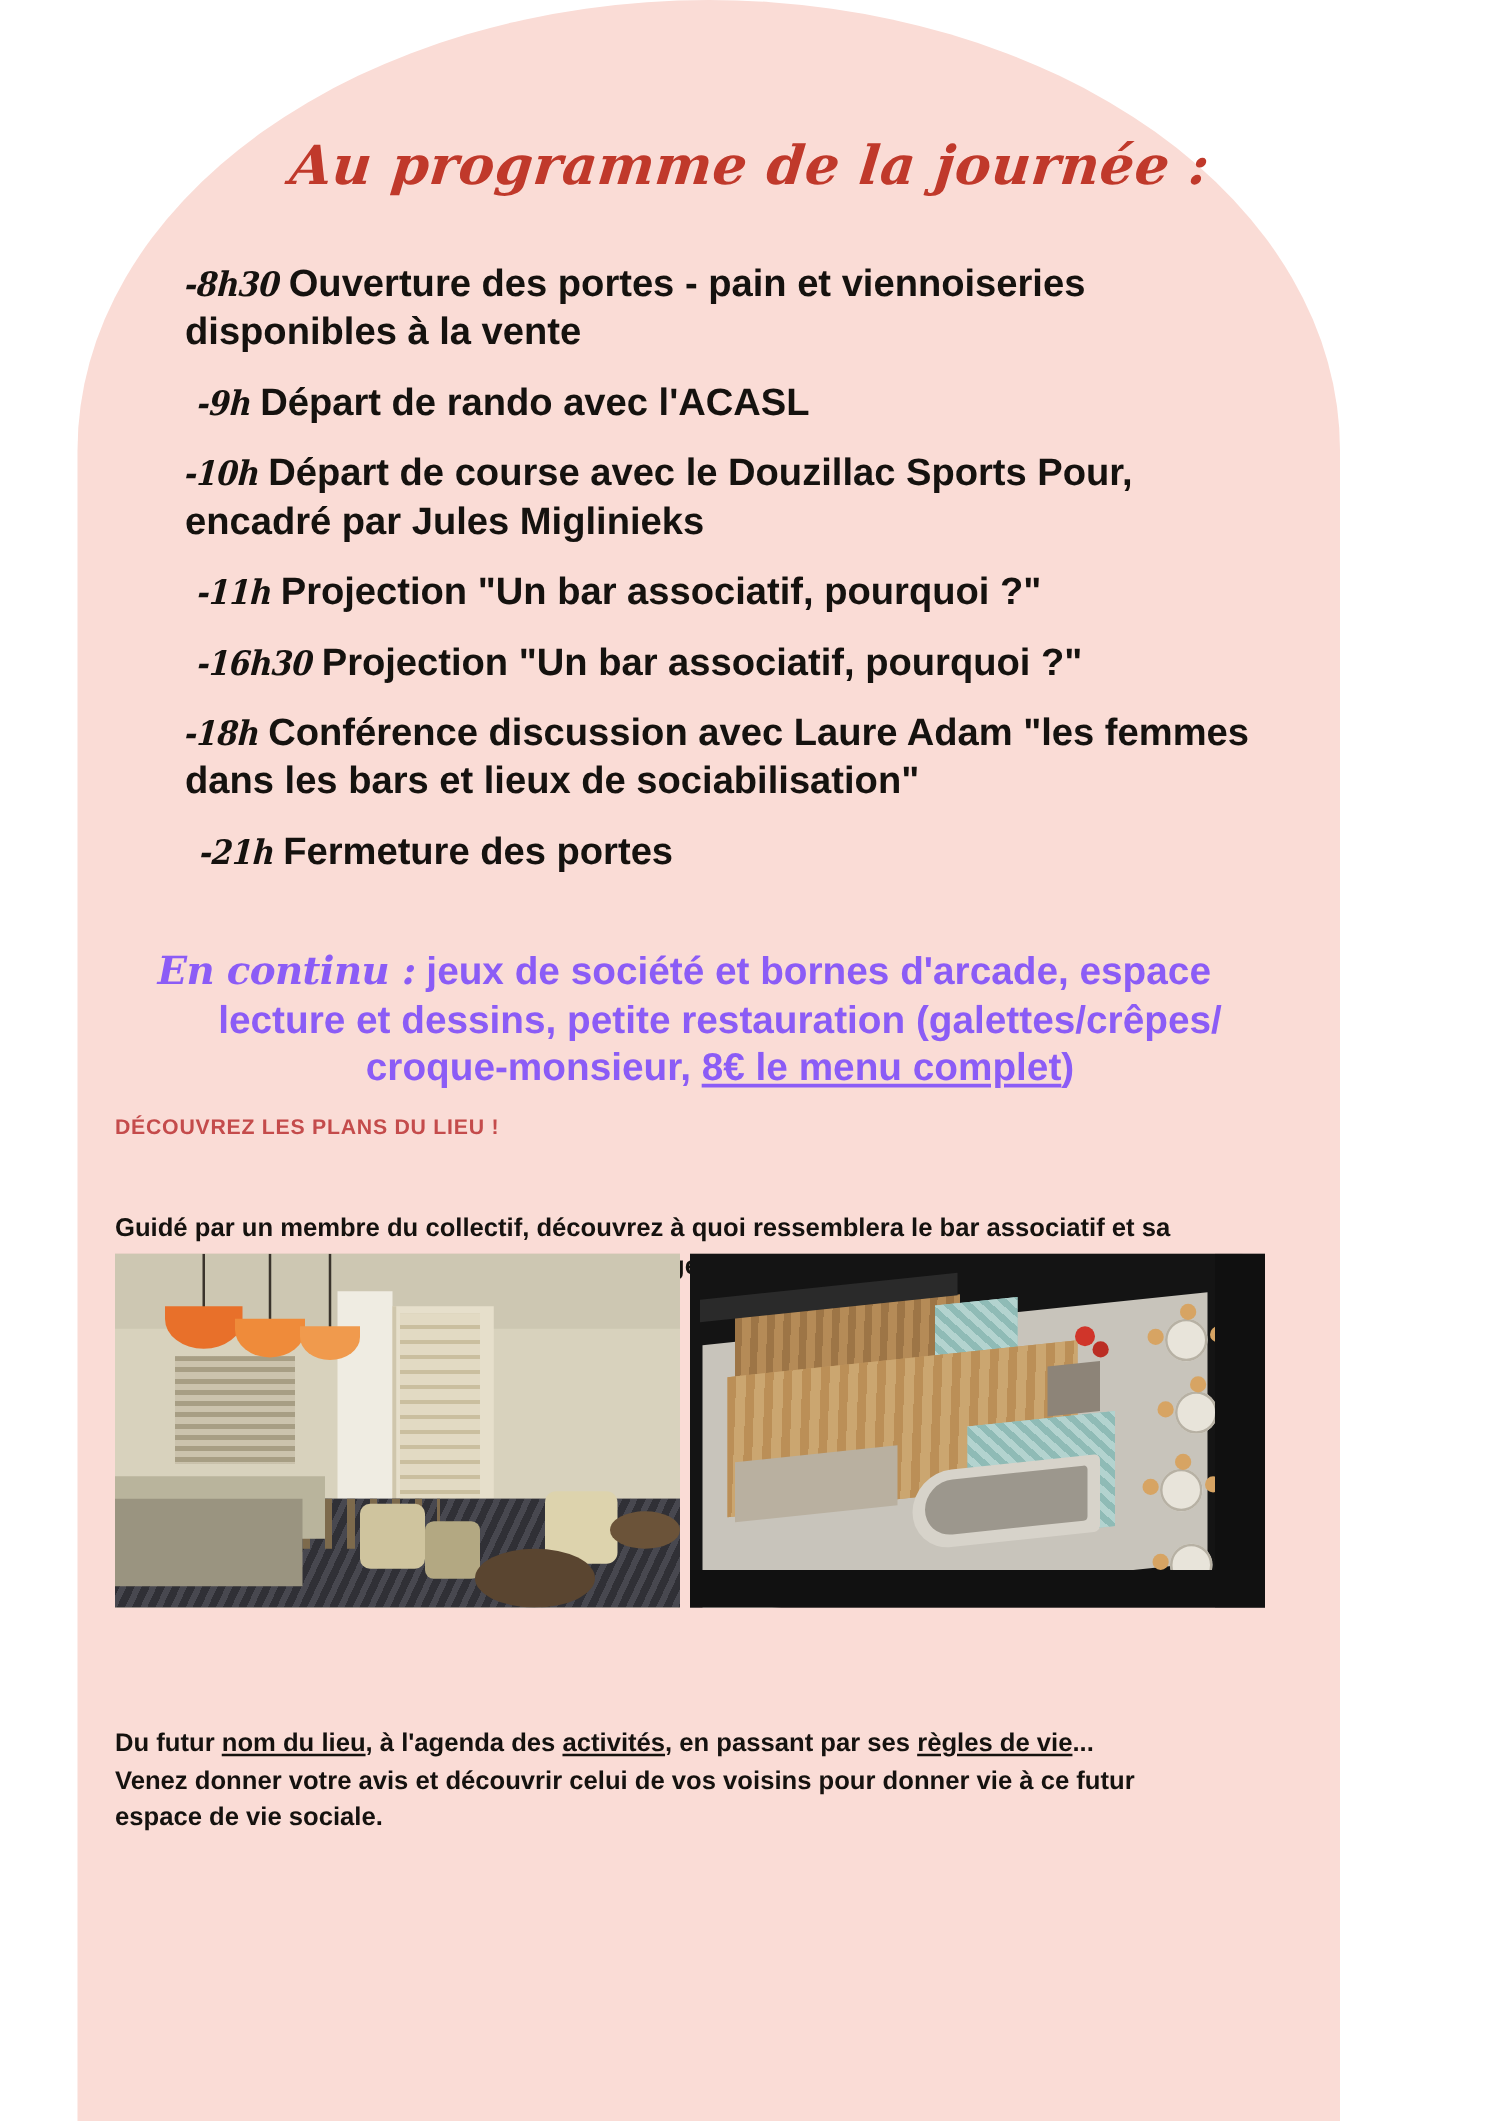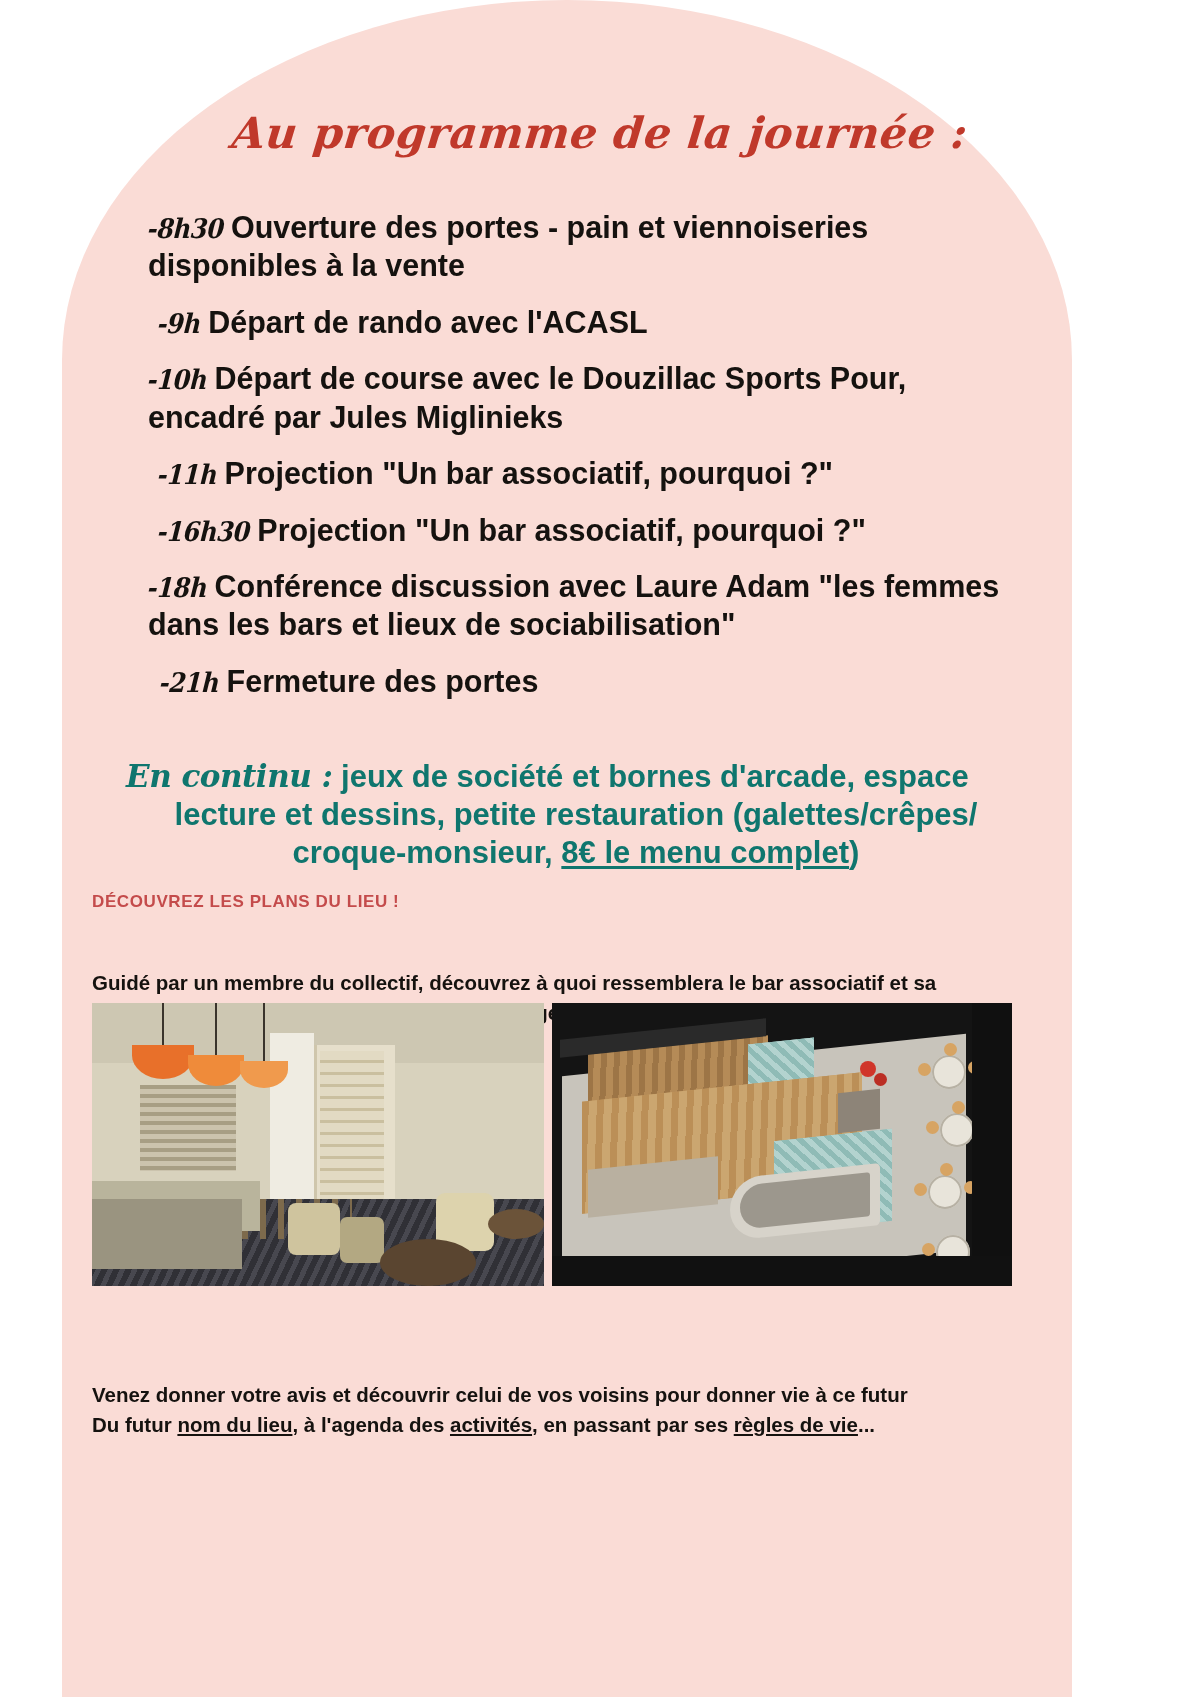--- a/index.html
+++ b/index.html
@@ -82,21 +82,21 @@
   }
   .sched-item.indent-a { margin-left: 10px; }
   .sched-item.indent-b { margin-left: 12px; }
 
   
   .continu {
     position: absolute;
     left: 126px;
     top: 758px;
     width: 900px;
-    color: #0f766e;
+    color: #8b5cf6;
     font-size: 31px;
     line-height: 1.22;
     font-weight: 600;
     text-align: center;
   }
   .continu .lead {
     font-family: "DejaVu Serif", serif;
     font-style: italic;
     font-weight: bold;
     font-size: 31px;
@@ -339,21 +339,22 @@
           <div class="ir-t" style="left:48px; top:184px;"></div>
           <div class="ir-c" style="left:34px; top:192px;"></div>
           <div class="ir-c" style="left:84px; top:190px;"></div>
         </div>
         <div class="ir-dark-r"></div>
         <div class="ir-dark-b"></div>
       </div>
     </div>
 
     <div class="sec-body" id="body-participez">
-      <div><span>Venez donner votre avis et découvrir celui de vos voisins pour donner vie à ce futur</span></div>
       <div>
         <span>Du futur </span><span class="u">nom du lieu</span><span>, à l'agenda des </span><span class="u">activités</span><span>, en passant par ses </span><span class="u">règles de vie</span><span>...</span>
       </div>
+      <div><span>Venez donner votre avis et découvrir celui de vos voisins pour donner vie à ce futur</span></div>
+      <div><span>espace de vie sociale.</span></div>
     </div>
 
 
   </div>
 </div>
 
 </body></html>

